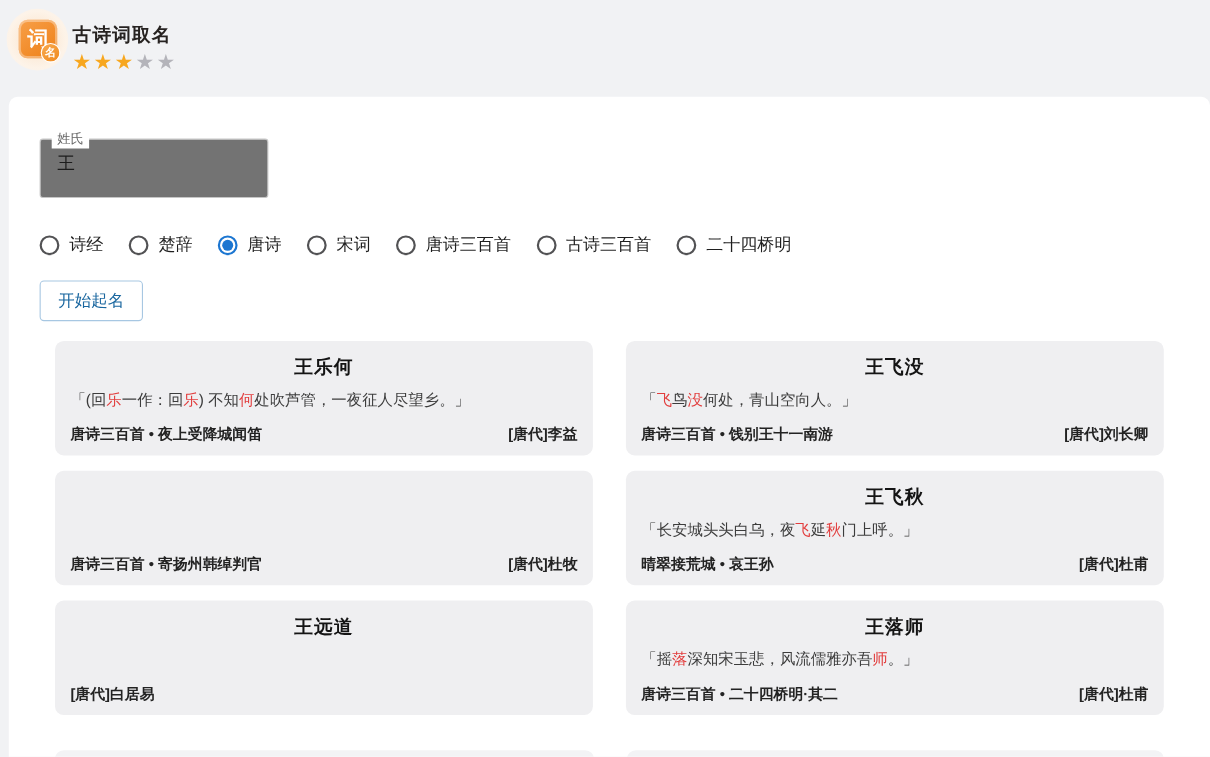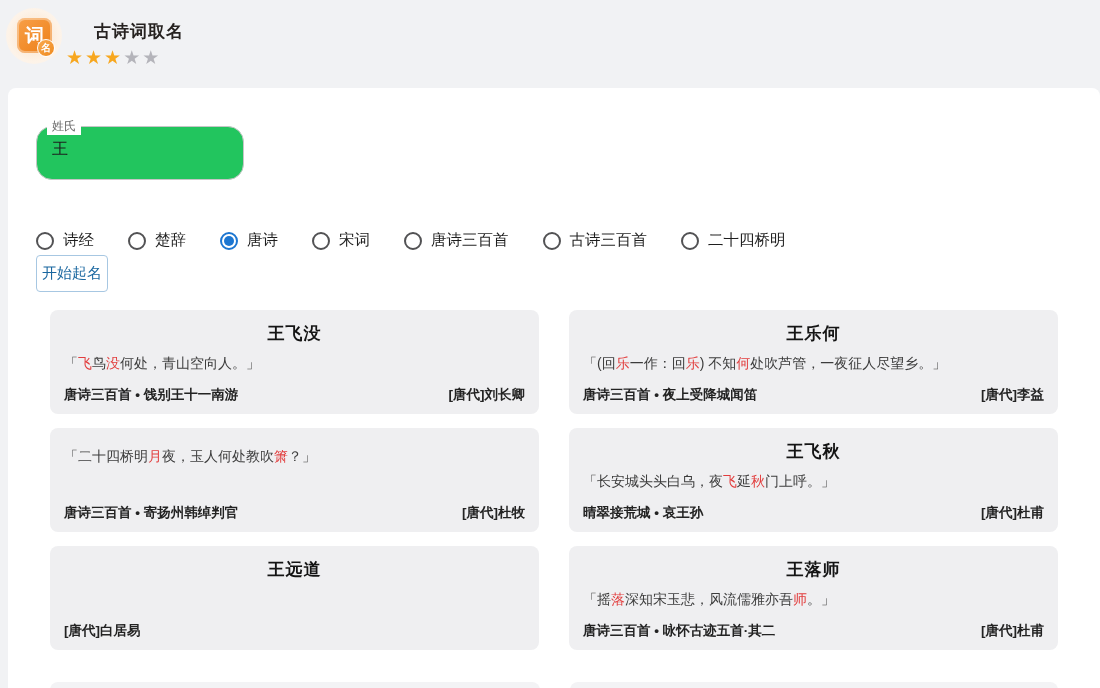--- a/index.html
+++ b/index.html
@@ -12,48 +12,48 @@
   .app-icon { position:absolute; left:6px; top:8px; width:56px; height:56px; border-radius:50%;
               background:radial-gradient(circle, #fbe7d2 25%, #fdf3e8 65%, #f4f2f2 100%); }
   .app-icon-square { position:absolute; left:11px; top:10px; width:35px; height:35px; border-radius:8px;
               background:linear-gradient(140deg,#f8a049,#ed7f17); color:#fff; font-weight:bold; font-size:19px;
               display:flex; align-items:center; justify-content:center;
               box-shadow: inset 0 0 0 2px rgba(255,255,255,.35); }
   .app-icon-badge { position:absolute; right:7px; bottom:7px; width:18px; height:18px; border-radius:50%;
               background:linear-gradient(140deg,#f9a94f,#ef8a1e); color:#fff; font-size:10px; font-weight:bold;
               display:flex; align-items:center; justify-content:center; border:1px solid #fff; }
   .head-text { position:absolute; left:66px; top:20px; }
-  .app-title { font-size:17px; font-weight:bold; color:#262220; letter-spacing:1px;margin-left:28px; }
+  .app-title { font-size:17px; font-weight:bold; color:#262220; letter-spacing:1px; }
   .stars { margin-top:5px; font-size:19px; line-height:20px; letter-spacing:2px; }
   .stars .star-filled { color:#f7a71f; }
   .stars .star-empty  { color:#b4b4ba; }
 
   
   .panel { position:absolute; left:8px; top:88px; width:1092px; height:640px;
            background:#ffffff; border-radius:8px; }
 
   
   .field { position:absolute; left:28px; top:38px; width:208px; height:54px;
-           border:1px solid #c6c6c6; border-radius:16px; background:#22c55e; }
+           border:1px solid #c6c6c6; border-radius:3px; background:#737373; }
   .field-label { position:absolute; top:-9px; left:10px; background:#fff; padding:0 5px;
            font-size:12px; color:#666; }
   .field-input { border:none; outline:none; width:170px; margin:13px 0 0 15px;
            font-size:16px; color:#1c1c1c; background:transparent;
            font-family:"Liberation Sans", sans-serif; }
 
   
-  .radio-row { position:absolute; left:28px; top:124px; display:flex; align-items:flex-end; gap:34px;margin-top:18px; }
+  .radio-row { position:absolute; left:28px; top:124px; display:flex; align-items:flex-end; gap:23px; }
   .radio-item { display:flex; align-items:center; gap:9px; font-size:15.5px; color:#1f1f1f; cursor:pointer; }
   .radio-circle { width:18px; height:18px; border:2px solid #525254; border-radius:50%; position:relative; flex:none; }
   .radio-item.checked .radio-circle { border-color:#1c76d1; }
   .radio-item.checked .radio-circle::after { content:''; position:absolute; inset:2px;
            background:#1c76d1; border-radius:50%; }
 
   
-  .start-btn { position:absolute; left:28px; top:167px; padding:8px 5px; font-size:15px;
+  .start-btn { position:absolute; left:28px; top:167px; padding:8px 16px; font-size:15px;
            color:#19669f; background:#fff; border:1px solid #a7c7e2; border-radius:4px; cursor:pointer;
            font-family:"Liberation Sans", sans-serif; }
 
   
   .results { position:absolute; left:42px; top:222px; width:1008px;
            display:grid; grid-template-columns:1fr 1fr; column-gap:30px; row-gap:14px; }
   .card { height:104px; background:#efeff1; border-radius:8px; padding:10px 14px; position:relative; }
   .card-name { text-align:center; font-weight:bold; font-size:17px; color:#141414; margin-top:2px; letter-spacing:1px; }
   .card-quote { margin-top:10px; font-size:14px; color:#3c3c3c; white-space:nowrap; overflow:hidden; }
   .card-quote .hl { color:#e23d3d; }
@@ -126,39 +126,38 @@
   <label class="radio-item">
     <span class="radio-circle"></span>
     <span class="radio-label">二十四桥明</span>
   </label>
 </div>
 
     <button class="start-btn">开始起名</button>
 
     <section class="results" id="results">
   <div class="card">
+    <div class="card-name">王乐何</div>
+    <div class="card-quote"><span>「(回</span><span class="hl">乐</span><span>一作：回</span><span class="hl">乐</span><span>) 不知</span><span class="hl">何</span><span>处吹芦管，一夜征人尽望乡。」</span></div>
+    <div class="card-meta">
+      <span class="card-source">唐诗三百首 • 夜上受降城闻笛</span>
+      <span class="card-author">[唐代]李益</span>
+    </div>
+  </div>
+
+  <div class="card">
     <div class="card-name">王飞没</div>
     <div class="card-quote"><span>「</span><span class="hl">飞</span><span>鸟</span><span class="hl">没</span><span>何处，青山空向人。」</span></div>
     <div class="card-meta">
       <span class="card-source">唐诗三百首 • 饯别王十一南游</span>
       <span class="card-author">[唐代]刘长卿</span>
     </div>
   </div>
 
   <div class="card">
-    <div class="card-name">王乐何</div>
-    <div class="card-quote"><span>「(回</span><span class="hl">乐</span><span>一作：回</span><span class="hl">乐</span><span>) 不知</span><span class="hl">何</span><span>处吹芦管，一夜征人尽望乡。」</span></div>
-    <div class="card-meta">
-      <span class="card-source">唐诗三百首 • 夜上受降城闻笛</span>
-      <span class="card-author">[唐代]李益</span>
-    </div>
-  </div>
-
-  <div class="card">
-    <div class="card-quote"><span>「二十四桥明</span><span class="hl">月</span><span>夜，玉人何处教吹</span><span class="hl">箫</span><span>？」</span></div>
     <div class="card-meta">
       <span class="card-source">唐诗三百首 • 寄扬州韩绰判官</span>
       <span class="card-author">[唐代]杜牧</span>
     </div>
   </div>
 
   <div class="card">
     <div class="card-name">王飞秋</div>
     <div class="card-quote"><span>「长安城头头白乌，夜</span><span class="hl">飞</span><span>延</span><span class="hl">秋</span><span>门上呼。」</span></div>
     <div class="card-meta">
@@ -171,21 +170,21 @@
     <div class="card-name">王远道</div>
     <div class="card-meta">
       <span class="card-author">[唐代]白居易</span>
     </div>
   </div>
 
   <div class="card">
     <div class="card-name">王落师</div>
     <div class="card-quote"><span>「摇</span><span class="hl">落</span><span>深知宋玉悲，风流儒雅亦吾</span><span class="hl">师</span><span>。」</span></div>
     <div class="card-meta">
-      <span class="card-source">唐诗三百首 • 咏怀古迹五首·其二</span>
+      <span class="card-source">唐诗三百首 • 二十四桥明·其二</span>
       <span class="card-author">[唐代]杜甫</span>
     </div>
   </div>
 </section>
 
     <div class="peek peek-left"></div>
     <div class="peek peek-right"></div>
   </main>
 
 </div>

